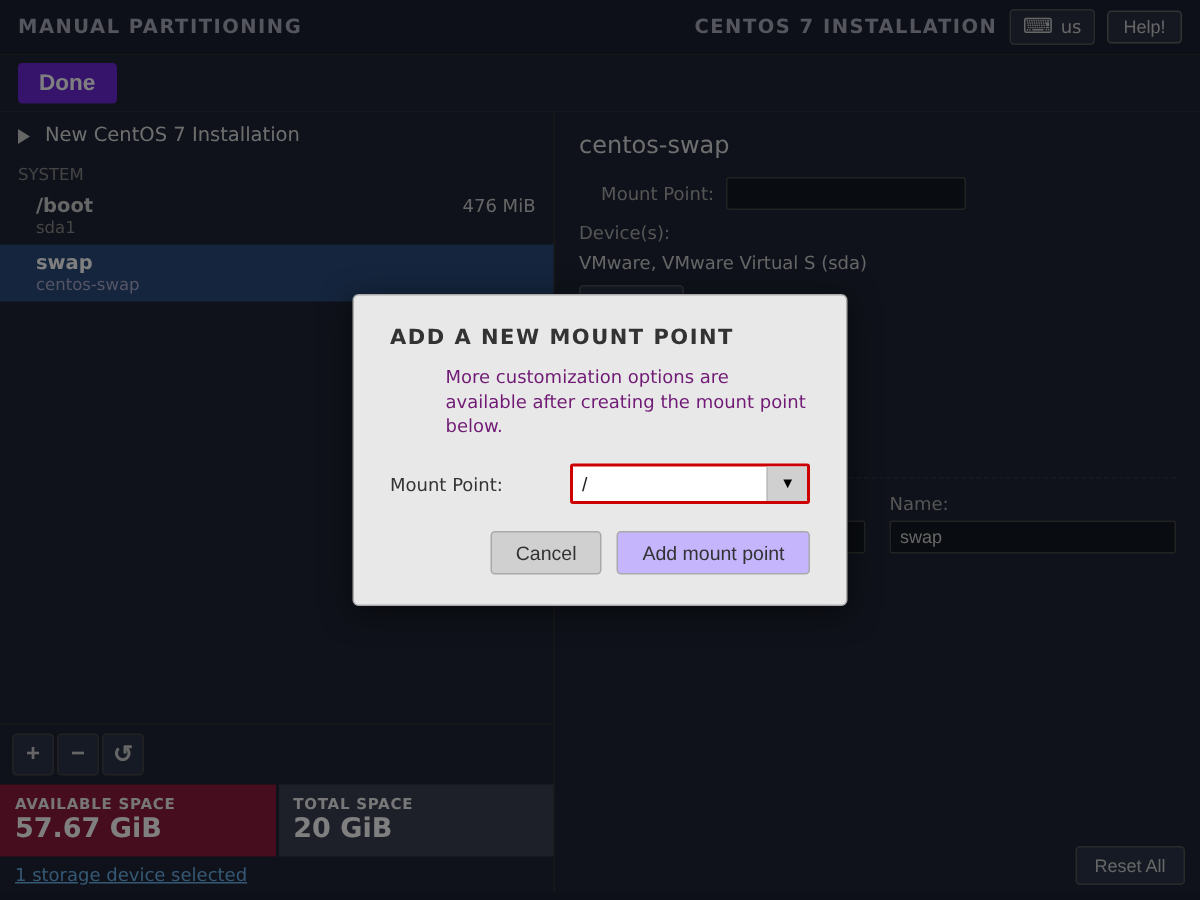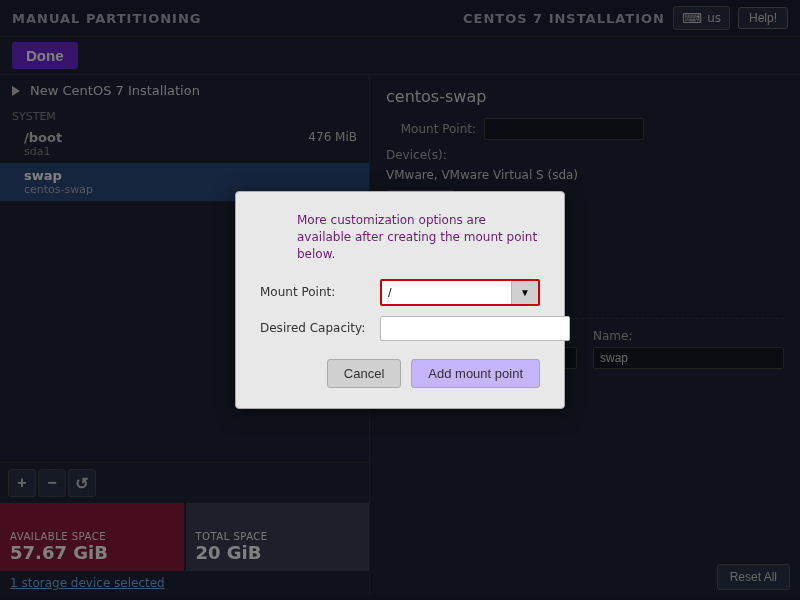--- a/index.html
+++ b/index.html
@@ -179,25 +179,24 @@
       flex-direction: column;
     }
     .space-box.available {
       background: #8b1a3a;
     }
     .space-box.total {
       background: #3a4050;
     }
     .space-label {
       font-size: 10px;
-      font-weight: normal;
+      font-weight: bold;
       text-transform: uppercase;
       color: #eee;
       letter-spacing: 0.5px;
-      margin-top: 20px;
     }
     .space-value {
       font-size: 18px;
       font-weight: bold;
       color: #fff;
     }
     .storage-link {
       padding: 5px 10px;
       color: #6ab0e8;
       font-size: 12px;
@@ -519,36 +518,33 @@
           <input class="bottom-field-input" value="swap" style="">
         </div>
       </div>
     </div>
   </div>
 
   <button class="reset-btn">Reset All</button>
 
   <div class="overlay">
     <div class="dialog">
+      <div class="dialog-title">ADD A NEW MOUNT POINT</div>
       <div class="dialog-desc">More customization options are available after creating the mount point below.</div>
 
       <div class="dialog-field-row">
         <span class="dialog-field-label">Mount Point:</span>
         <div class="dialog-mount-input-wrap">
           <input class="dialog-mount-input" value="/" style="">
           <button class="dialog-dropdown-btn">
             <span style="font-size:10px;">▼</span>
           </button>
         </div>
       </div>
 
-      <div class="dialog-field-row">
-        <span class="dialog-field-label">Desired Capacity:</span>
-        <input class="dialog-capacity-input" value="" style="">
-      </div>
 
       <div class="dialog-buttons">
         <button class="dialog-cancel-btn">Cancel</button>
         <button class="dialog-add-btn">Add mount point</button>
       </div>
     </div>
   </div>
 
 </div>
 

